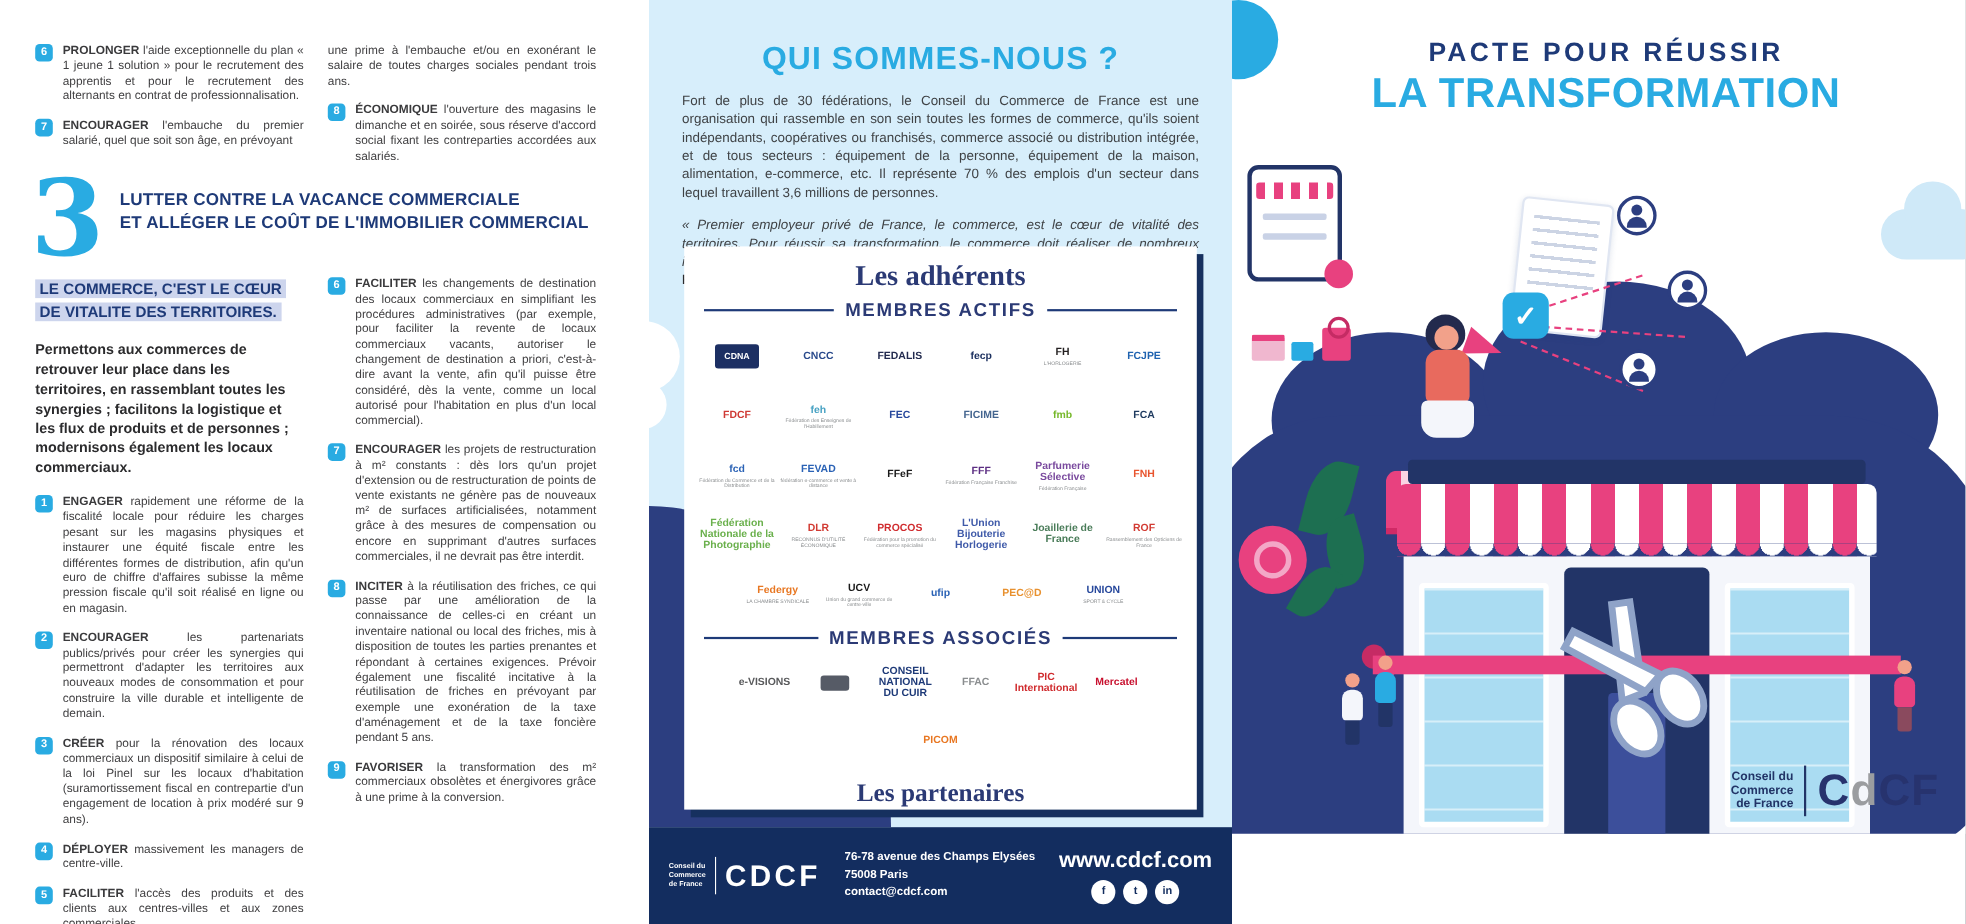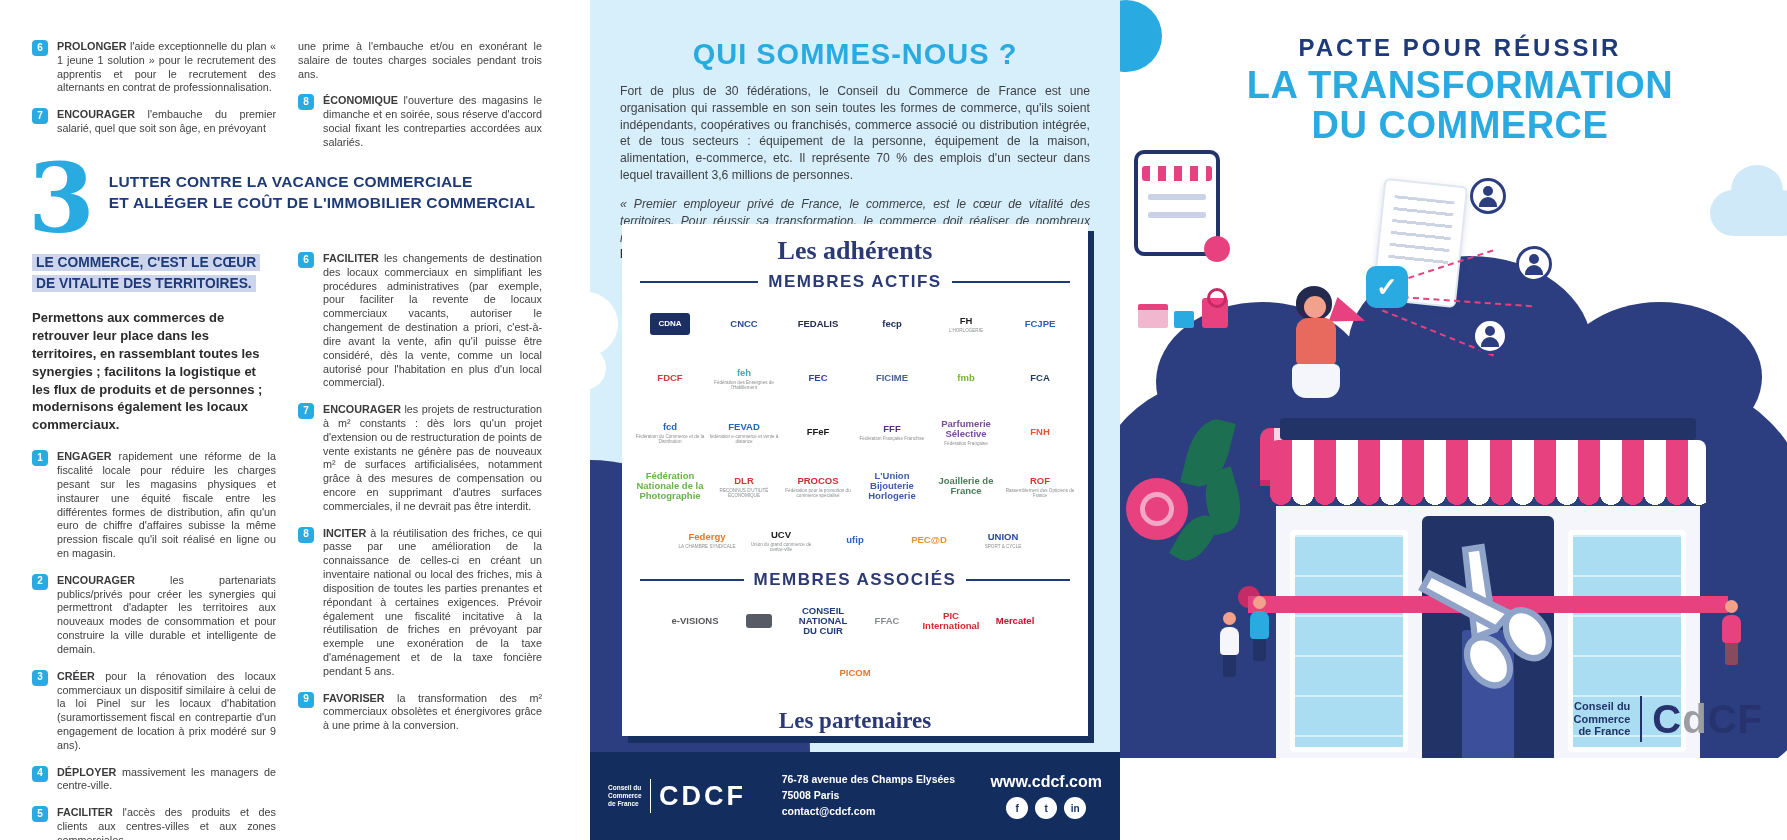--- a/index.html
+++ b/index.html
@@ -57,21 +57,21 @@
   .partners .lsub{font-size:6px;}
 
   .mid-footer{left:0;bottom:0;width:530px;height:88px;background:#132d5f;z-index:3;
               display:flex;align-items:center;justify-content:space-between;padding:0 18px;color:#fff;}
   .f-logo{display:flex;align-items:center;gap:8px;}
   .f-small{font-size:6.5px;line-height:1.25;font-weight:700;}
   .f-bar{width:1.5px;height:34px;background:#fff;}
   .f-big{font-size:27px;font-weight:800;letter-spacing:3px;}
   .f-addr{font-size:10.5px;font-weight:700;line-height:1.5;}
   .f-right{text-align:center;}
-  .f-site{font-size:16px;font-weight:800;margin-bottom:6px;}
+  .f-site{font-size:20px;font-weight:800;margin-bottom:6px;}
   .f-social{display:flex;gap:7px;justify-content:center;}
   .soc{width:22px;height:22px;border-radius:50%;background:#fff;color:#132d5f;font-weight:800;
        font-size:10px;display:flex;align-items:center;justify-content:center;cursor:pointer;}
 
   
   .panel-right{position:absolute;left:1120px;top:0;width:667px;height:758px;background:#fff;overflow:hidden;}
   .rp-title{left:120px;top:34px;width:440px;text-align:center;z-index:2;}
   .rp-t1{color:#1e3a78;font-size:24px;font-weight:600;letter-spacing:3px;margin-bottom:4px;}
   .rp-t2,.rp-t3{color:#29abe2;font-size:38px;font-weight:800;line-height:1.04;letter-spacing:0.5px;}
   .corner-circle{left:-30px;top:0px;width:72px;height:72px;border-radius:50%;background:#29abe2;}
@@ -533,21 +533,20 @@
 
   <div class="panel-right">
     <div class="abs corner-circle"></div>
     <div class="abs cloud c1"></div>
     <div class="abs cloud c2"></div>
     <div class="abs cloud c3"></div>
 
     <div class="abs rp-title">
       <div class="rp-t1">PACTE POUR RÉUSSIR</div>
       <div class="rp-t2">LA TRANSFORMATION</div>
-      <div class="rp-t3">DU COMMERCE</div>
     </div>
 
     <div class="abs mshop">
       <div class="mframe"></div>
       <div class="mawn"></div>
       <div class="mshelf" style="top:44px;"></div>
       <div class="mshelf" style="top:62px;"></div>
       <div class="mtag"></div>
     </div>
 

